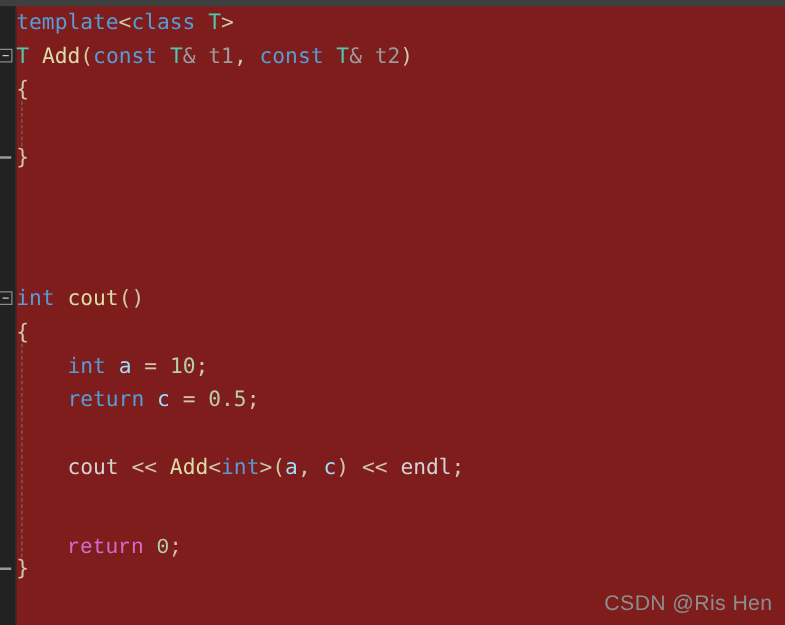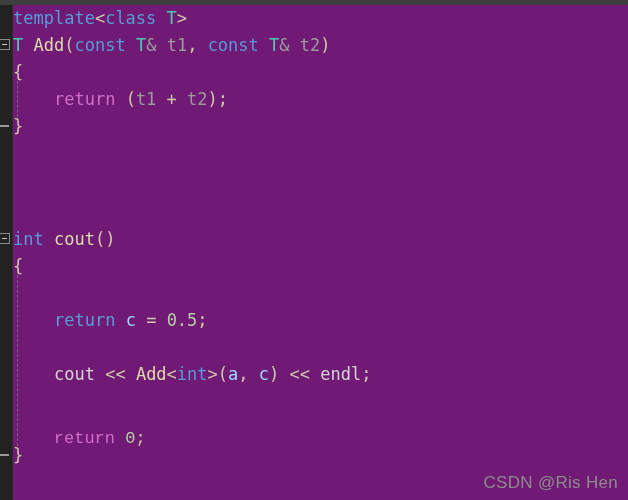--- a/index.html
+++ b/index.html
@@ -4,21 +4,21 @@
 <style>
   html, body {
     margin: 0;
     padding: 0;
     background: #1e1e1e;
   }
   #app {
     position: relative;
     width: 628px;
     height: 500px;
-    background: #701a75;
+    background: #7f1d1d;
     overflow: hidden;
     font-family: "DejaVu Sans Mono", monospace;
   }
   
   .top-strip {
     position: absolute;
     left: 0; top: 0;
     width: 628px;
     height: 5px;
     background: #3f3f3f;
@@ -121,27 +121,27 @@
   <div class="top-strip"></div>
 
   <div class="gutter"></div>
 
   <div class="code-area">
       <div class="indent-guide" style="top: 76px; height: 36px;"></div>
       <div class="indent-guide" style="top: 265px; height: 176px;"></div>
       <div class="line" style="top: 0px;"><span class="txt"><span class="kw">template</span><span class="punct">&lt;</span><span class="kw">class</span><span class="plain"> </span><span class="type">T</span><span class="punct">&gt;</span></span></div>
       <div class="line" style="top: 27px;"><div class="fold-box"></div><span class="txt"><span class="type">T</span><span class="plain"> </span><span class="fn">Add</span><span class="punct">(</span><span class="kw">const</span><span class="plain"> </span><span class="type">T</span><span class="plain">&amp;</span><span class="plain"> t1</span><span class="punct">,</span><span class="plain"> </span><span class="kw">const</span><span class="plain"> </span><span class="type">T</span><span class="plain">&amp;</span><span class="plain"> t2</span><span class="punct">)</span></span></div>
       <div class="line" style="top: 54px;"><span class="txt"><span class="brace">{</span></span></div>
-      <div class="line" style="top: 81px;"><span class="txt"><span class="plain">    </span><span class="ret">return</span><span class="plain"> </span><span class="punct">(</span><span class="plain">t1</span><span class="plain"> </span><span class="punct">+</span><span class="plain"> </span><span class="plain">t2</span><span class="punct">)</span><span class="punct">;</span></span></div>
       <div class="line" style="top: 108px;"><div class="fold-tick"></div><span class="txt"><span class="brace">}</span></span></div>
       <div class="line" style="top: 135px;"><span class="txt"></span></div>
       <div class="line" style="top: 162px;"><span class="txt"></span></div>
       <div class="line" style="top: 189px;"><span class="txt"></span></div>
       <div class="line" style="top: 221px;"><div class="fold-box"></div><span class="txt"><span class="kw">int</span><span class="plain"> </span><span class="fn">cout</span><span class="punct">(</span><span class="punct">)</span></span></div>
       <div class="line" style="top: 248px;"><span class="txt"><span class="brace">{</span></span></div>
+      <div class="line" style="top: 275px;"><span class="txt"><span class="plain">    </span><span class="kw">int</span><span class="plain"> </span><span class="var">a</span><span class="plain"> </span><span class="punct">=</span><span class="plain"> </span><span class="num">10</span><span class="punct">;</span></span></div>
       <div class="line" style="top: 302px;"><span class="txt"><span class="plain">    </span><span class="kw">return</span><span class="plain"> </span><span class="var">c</span><span class="plain"> </span><span class="punct">=</span><span class="plain"> </span><span class="num">0.5</span><span class="punct">;</span></span></div>
       <div class="line" style="top: 329px;"><span class="txt"></span></div>
       <div class="line" style="top: 356px;"><span class="txt"><span class="plain">    </span><span class="ident">cout</span><span class="plain"> </span><span class="punct">&lt;&lt;</span><span class="plain"> </span><span class="fn">Add</span><span class="punct">&lt;</span><span class="kw">int</span><span class="punct">&gt;</span><span class="punct">(</span><span class="var">a</span><span class="punct">,</span><span class="plain"> </span><span class="var">c</span><span class="punct">)</span><span class="plain"> </span><span class="punct">&lt;&lt;</span><span class="plain"> </span><span class="ident">endl</span><span class="punct">;</span></span></div>
       <div class="line" style="top: 383px;"><span class="txt"></span></div>
       <div class="line" style="top: 420px; font-family: Liberation Mono, monospace;"><span class="txt"><span class="plain">    </span><span class="ret">return</span><span class="plain"> </span><span class="num">0</span><span class="punct">;</span></span></div>
       <div class="line" style="top: 437px;"><div class="fold-tick"></div><span class="txt"><span class="brace">}</span></span></div>
     </div>
 
   <div class="watermark">CSDN @Ris Hen</div>
 

